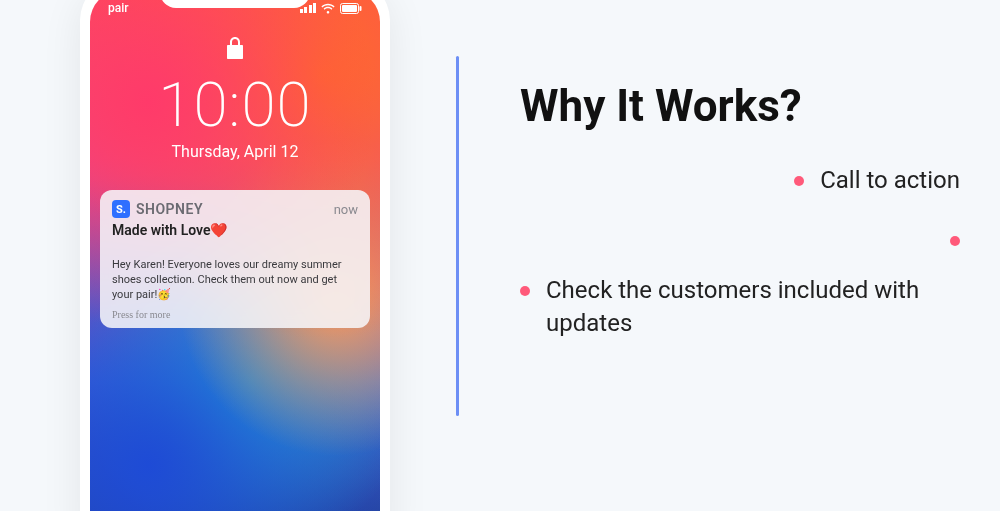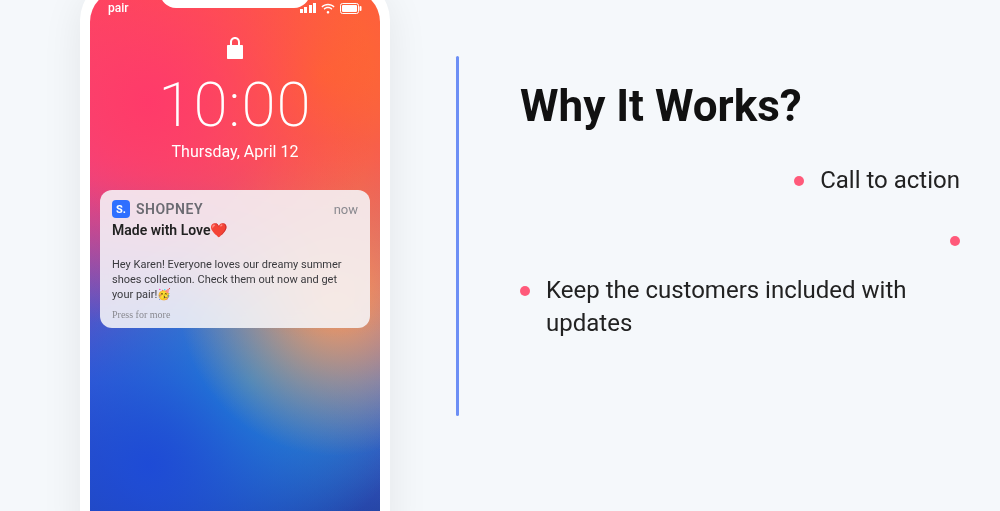--- a/index.html
+++ b/index.html
@@ -271,16 +271,16 @@
   <ul class="bullet-list">
     <li>
       <span class="dot"></span>
       <span>Call to action</span>
     </li>
     <li>
       <span class="dot"></span>
     </li>
     <li>
       <span class="dot"></span>
-      <span>Keep the customers included with updates</span>
+      <span>Check the customers included with updates</span>
     </li>
   </ul>
 </div>
 
 </body></html>

